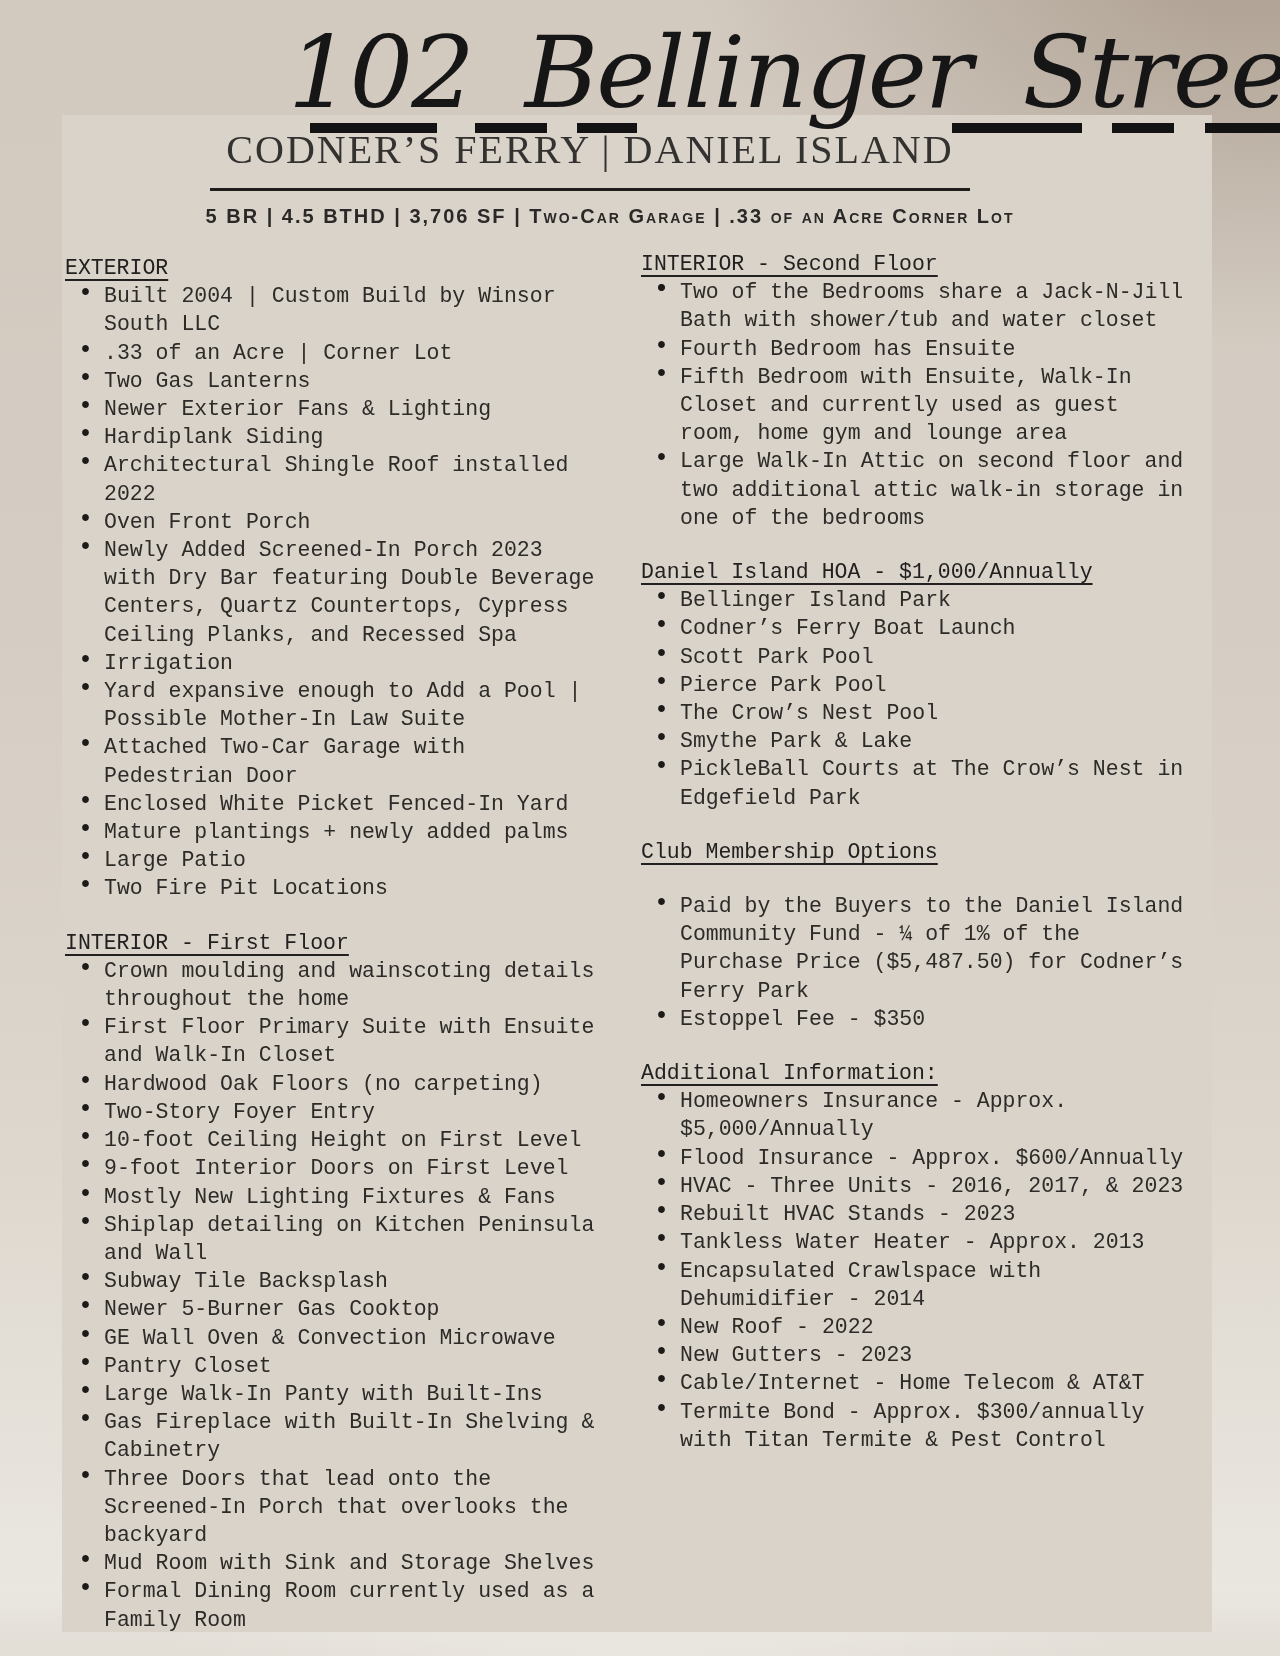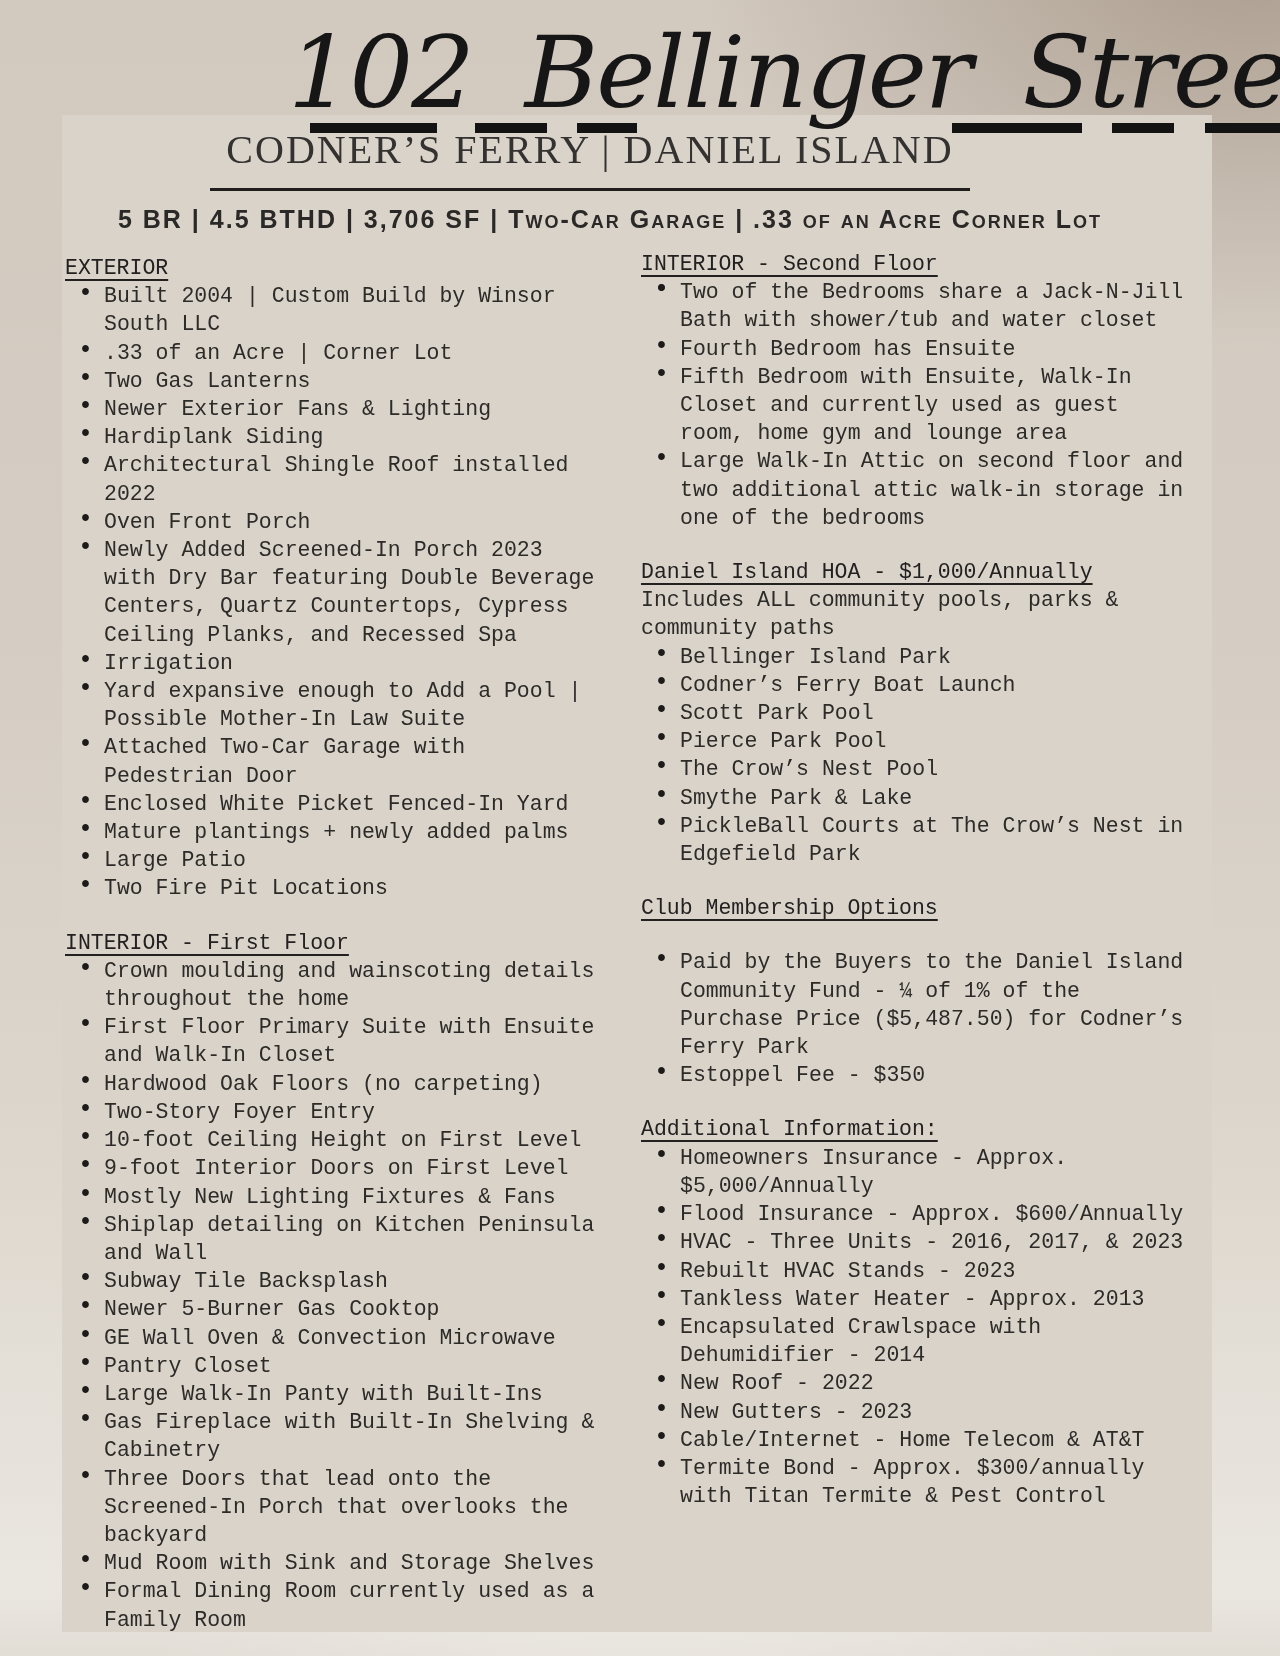--- a/index.html
+++ b/index.html
@@ -31,21 +31,21 @@
   .subtitle{
     position:absolute; left:210px; top:126px; width:760px; z-index:1;
     font-family:"Liberation Serif", serif; font-weight:400;
     font-size:40px; letter-spacing:2px; color:#343230;
     text-align:center; white-space:nowrap; padding-bottom:15px;
     border-bottom:3px solid #201e1c;
   }
   .stats{
     position:absolute; left:0; top:205px; width:1220px; z-index:1;
     text-align:center; font-variant:small-caps;
-    font-size:25px; font-weight:600; letter-spacing:2px; color:#2b2927;
+    font-size:20px; font-weight:600; letter-spacing:2px; color:#2b2927;
     white-space:nowrap;
   }
 
   .col{ position:absolute; font-size:21.5px; line-height:28.2px; z-index:1;font-family:Liberation Mono, monospace; }
   .col-left { left:65px;  top:254px; width:533px; }
   .col-right{ left:641px; top:250px; width:545px; }
 
   .section{ margin-bottom:26px; }
   .sec-heading{
     font-size:21.5px; font-weight:400; color:#232120;
@@ -125,21 +125,20 @@
         <ul class="bullets">
           <li><span class="dot">•</span></li>
           <li><span class="dot">•</span><span>Two of the Bedrooms share a Jack-N-Jill Bath with shower/tub and water closet</span></li>
           <li><span class="dot">•</span><span>Fourth Bedroom has Ensuite</span></li>
           <li><span class="dot">•</span><span>Fifth Bedroom with Ensuite, Walk-In Closet and currently used as guest room, home gym and lounge area</span></li>
           <li><span class="dot">•</span><span>Large Walk-In Attic on second floor and two additional attic walk-in storage in one of the bedrooms</span></li>
         </ul>
       </div>
       <div class="section">
         <div class="sec-heading">Daniel Island HOA - $1,000/Annually</div>
-        <p class="sec-intro">Includes ALL community pools, parks &amp; community paths</p>
         <ul class="bullets">
           <li><span class="dot">•</span><span>Bellinger Island Park</span></li>
           <li><span class="dot">•</span><span>Codner’s Ferry Boat Launch</span></li>
           <li><span class="dot">•</span><span>Scott Park Pool</span></li>
           <li><span class="dot">•</span><span>Pierce Park Pool</span></li>
           <li><span class="dot">•</span><span>The Crow’s Nest Pool</span></li>
           <li><span class="dot">•</span><span>Smythe Park &amp; Lake</span></li>
           <li><span class="dot">•</span><span>PickleBall Courts at The Crow’s Nest in Edgefield Park</span></li>
         </ul>
       </div>

